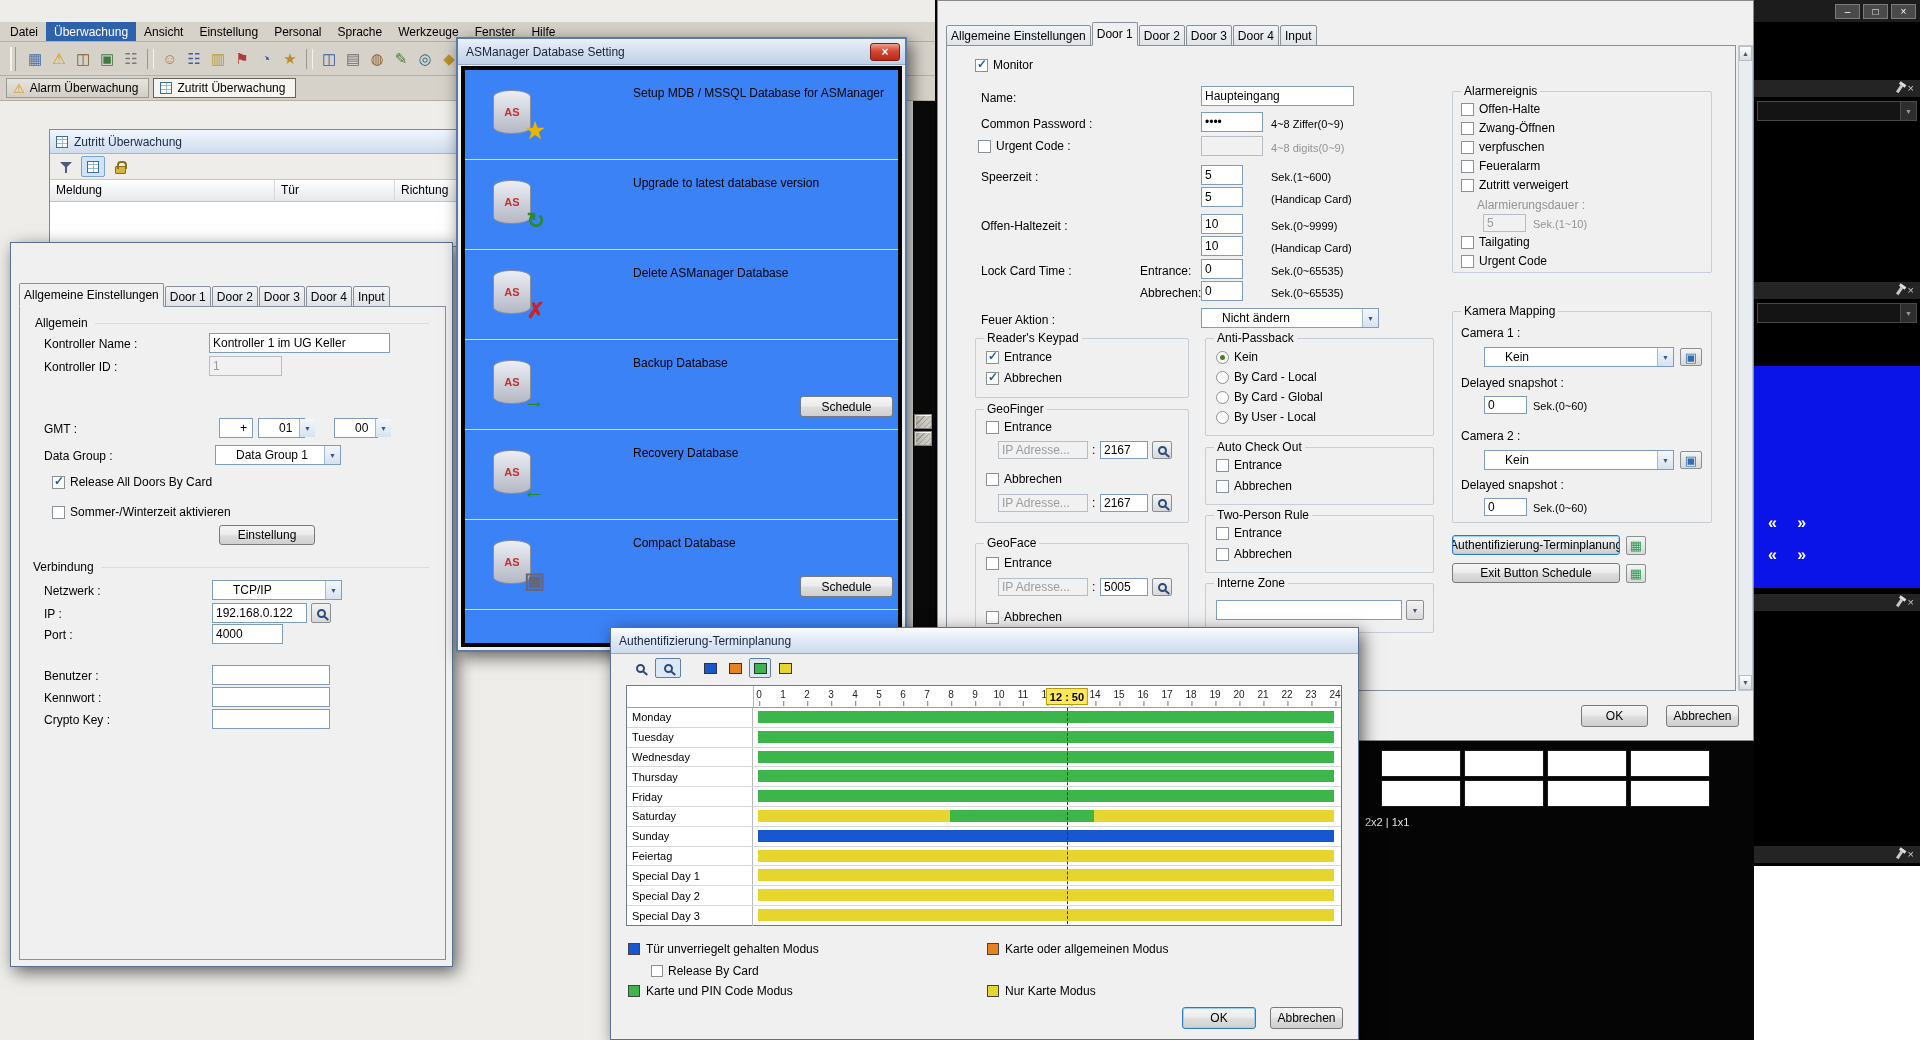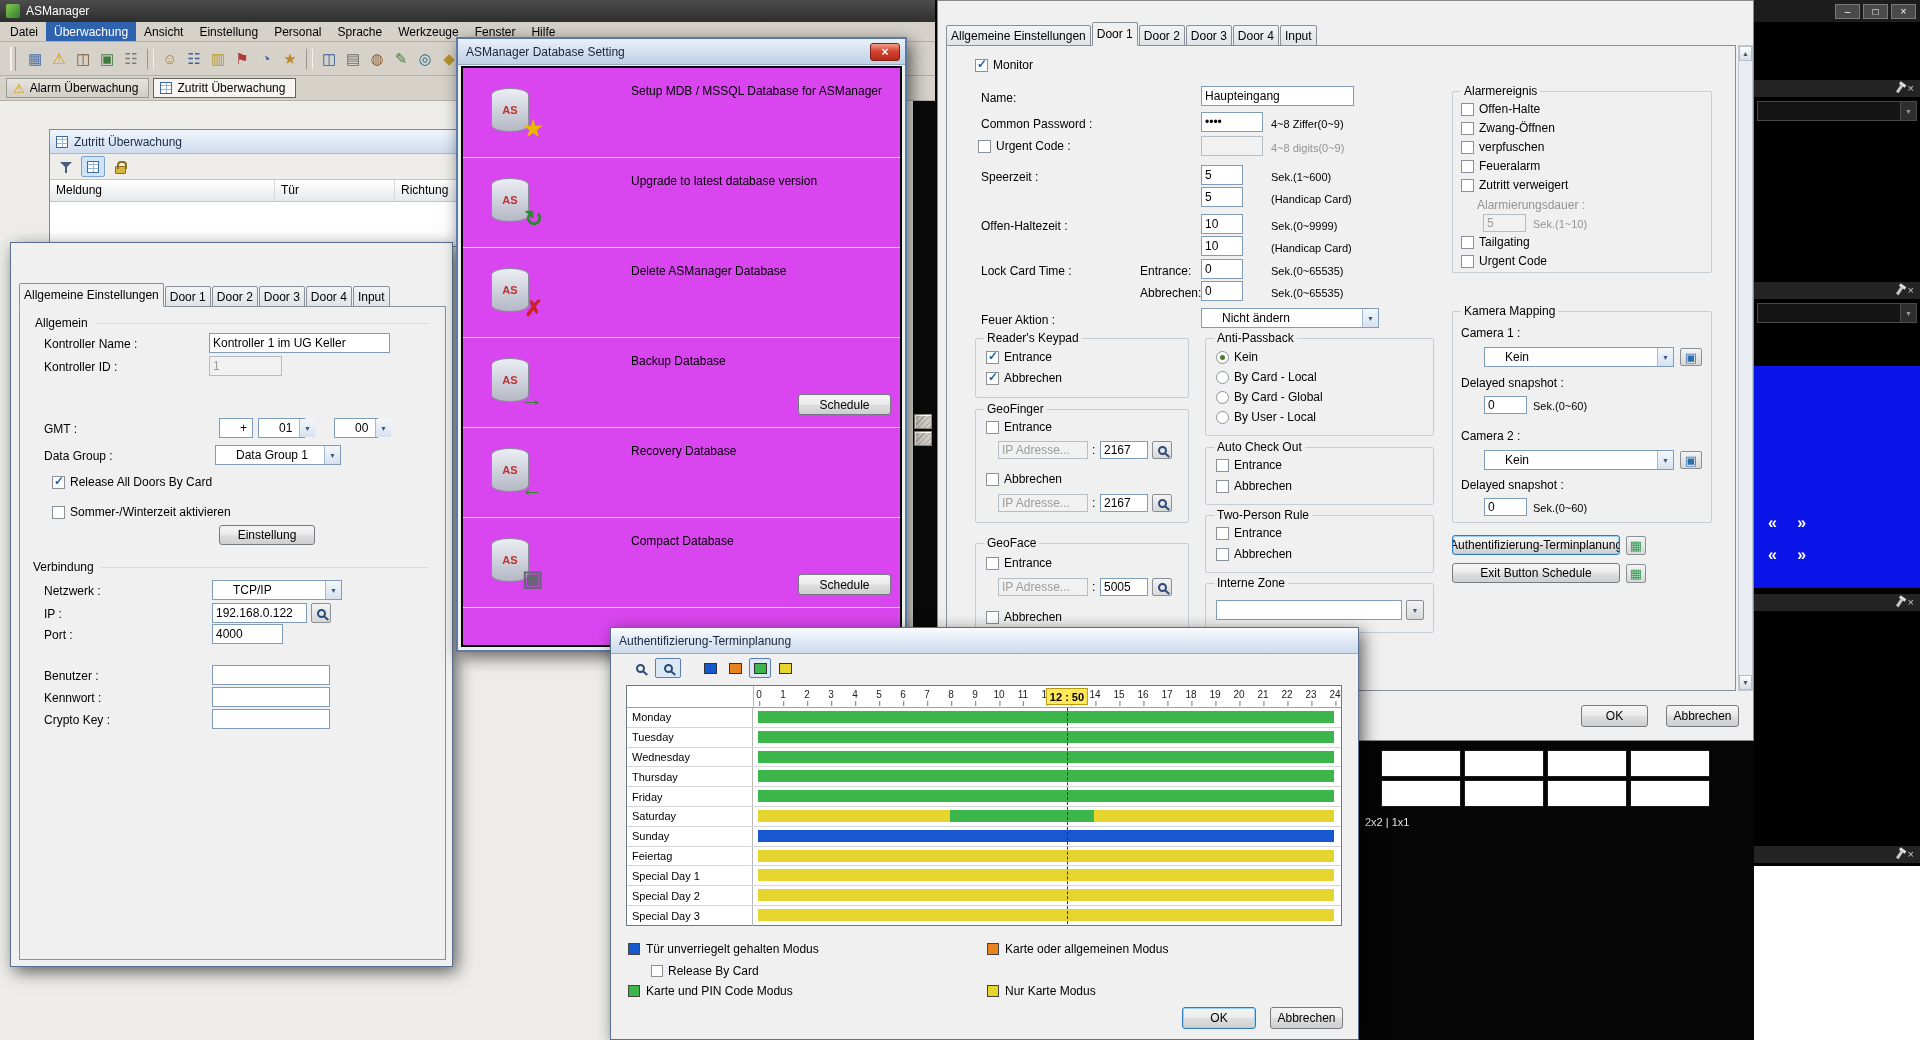--- a/index.html
+++ b/index.html
@@ -66,21 +66,21 @@
 .icon-funnel::after{content:"";position:absolute;left:5px;top:6px;width:2px;height:6px;background:#4a5a7a}
 .icon-lock{width:11px;height:8px;background:#d8b53c;border:1px solid #8a6f1f;border-radius:1px;position:relative;margin-top:6px}
 .icon-lock::before{content:"";position:absolute;left:1px;top:-6px;width:6px;height:6px;border:2px solid #8a6f1f;border-bottom:none;border-radius:4px 4px 0 0}
 .zw-hdr{display:flex;height:22px;background:linear-gradient(#ffffff,#f0f1f3 60%,#e7e8ea);border-bottom:1px solid #c5c5c5}
 .hcell{border-right:1px solid #d8d8d8;padding:3px 6px;font-size:12px;white-space:nowrap;overflow:hidden}
 .zw-body{background:#fff;flex:1}
 
 .db-dialog{border:2px solid #5b7aa6}
 .db-t{background:linear-gradient(180deg,#e9f0f9,#bfd0e6);color:#16233c}
 .db-close{position:absolute;right:5px;top:4px;width:30px;height:18px;background:linear-gradient(180deg,#f0a088,#d54632 45%,#b52a18);border:1px solid #7a2014;border-radius:3px;color:#fff;display:flex;align-items:center;justify-content:center;font-size:12px;font-weight:bold}
-.db-body{position:absolute;left:3px;right:3px;top:27px;bottom:3px;background:#d946ef;border:2px solid #000000;overflow:hidden}
+.db-body{position:absolute;left:3px;right:3px;top:27px;bottom:3px;background:#3b82f6;border:4px solid #000000;overflow:hidden}
 .db-row{height:90px;position:relative;border-bottom:1px solid #dcdcdc}
 .db-label{position:absolute;left:168px;top:16px;font-size:12px;white-space:nowrap}
 .sched-btn{left:335px;top:56px;width:93px;height:21px}
 .sched-btn:empty{display:none}
 .db-icon{position:absolute;left:20px;top:12px;width:58px;height:58px}
 .db-icon::before{content:"AS";position:absolute;left:8px;top:8px;width:36px;height:42px;background:linear-gradient(180deg,#eceef4,#b4b8c4);border:1px solid #8a8e9a;border-radius:18px/7px;color:#c03030;font-size:11px;font-weight:bold;display:flex;align-items:center;justify-content:center}
 .db-icon::after{content:"";position:absolute;right:-2px;bottom:-2px;font-size:22px;font-weight:bold;line-height:22px}
 .icon-db-setup::after{content:"★";color:#e8b800}
 .icon-db-upgrade::after{content:"↻";color:#2a8a2a}
 .icon-db-delete::after{content:"✗";color:#cc2222}
@@ -136,24 +136,20 @@
 .vg{position:absolute;left:1381px;top:750px;display:grid;grid-template-columns:repeat(4,80px);grid-auto-rows:27px;gap:3px;z-index:1}
 .vg-cell{background:#fff;border:1px solid #1a1a1a}
 .vg-label{position:absolute;left:1365px;top:816px;color:#e4e4e4;font-size:11px;z-index:1}
 </style>
 </head>
 <body>
 
 <div id="screen">
 
   <div class="main-window">
-    <div class="mw-title">
-      <span class="app-icon"></span>
-      <span>ASManager</span>
-    </div>
     <div class="mw-menu">
 
     <span class="menu-item">Datei</span>
         <span class="menu-item active">Überwachung</span>
         <span class="menu-item">Ansicht</span>
         <span class="menu-item">Einstellung</span>
         <span class="menu-item">Personal</span>
         <span class="menu-item">Sprache</span>
         <span class="menu-item">Werkzeuge</span>
         <span class="menu-item">Fenster</span>

